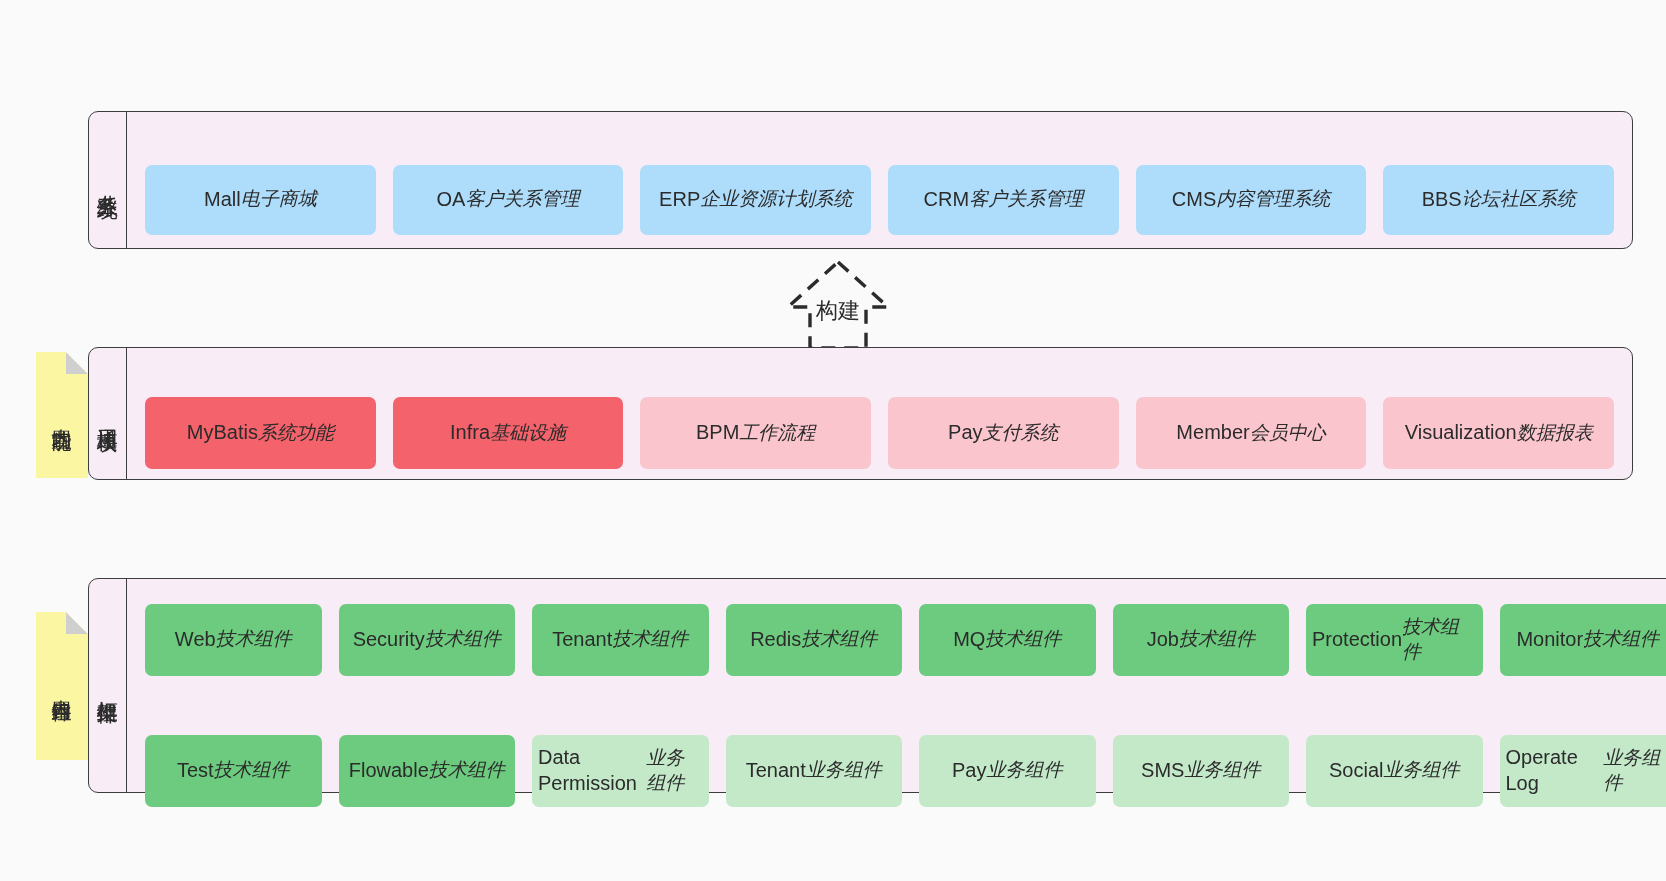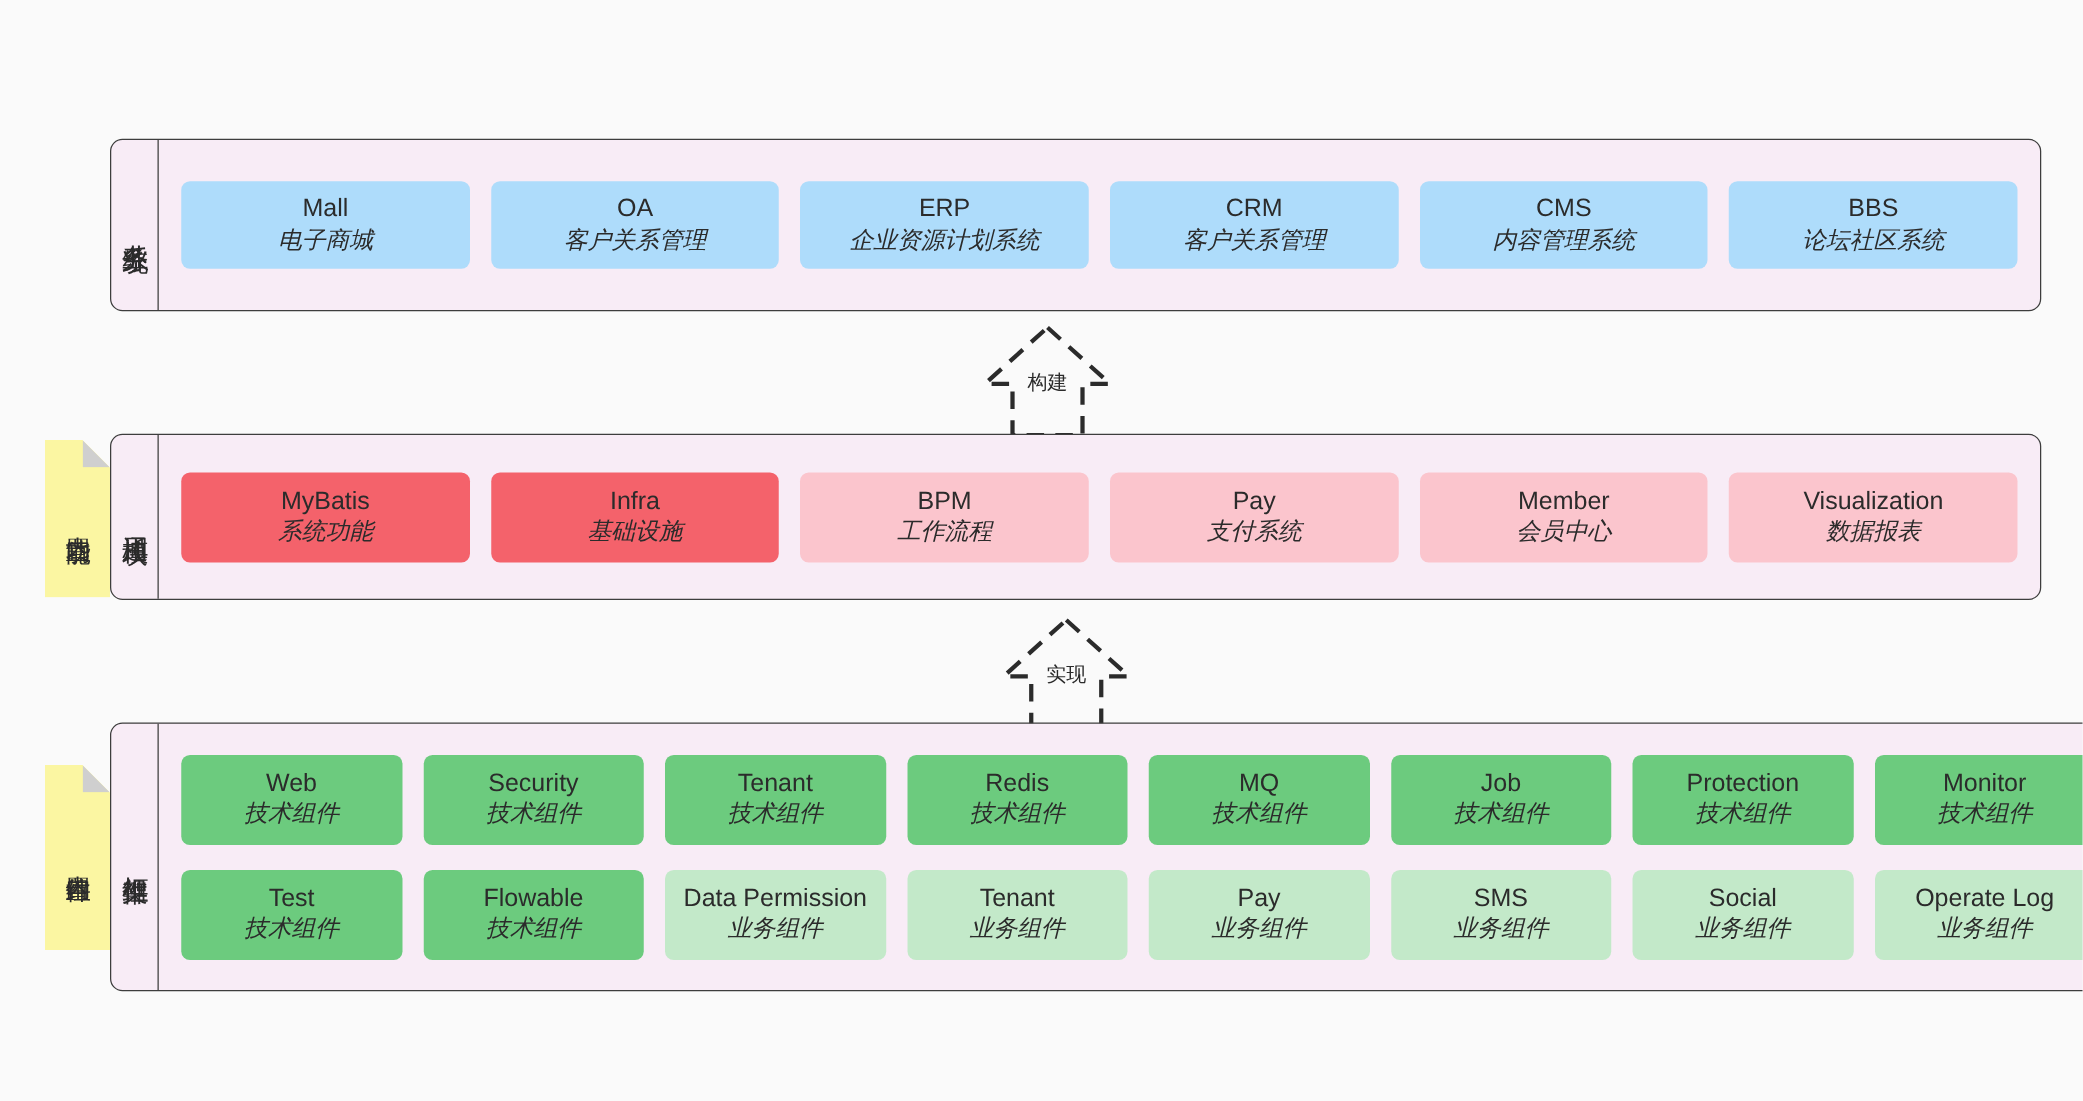--- a/index.html
+++ b/index.html
@@ -57,27 +57,27 @@
   .row {
     display: flex;
     gap: 17px;
     align-items: stretch;
   }
 
   .card {
     flex: 1 1 0;
     border-radius: 7px;
     display: flex;
-    flex-direction: column;
+    flex-direction: row;
     align-items: center;
     justify-content: center;
-    text-align: center;
     line-height: 1.28;
     color: #2b2b2b;
     padding: 4px 6px;
+    margin-top: 39px;
   }
   .card .t1 { font-size: 20px; }
   .card .t2 { font-size: 19px; font-style: italic; }
 
   
   .c-blue       { background: #aedcfb; }
   .c-red        { background: #f4626b; }
   .c-pink       { background: #fbc5cd; }
   .c-green      { background: #6ccb7e; }
   .c-greenlight { background: #c3e9c9; }
@@ -123,21 +123,21 @@
     width: 180px;
     height: 90px;
   }
   #arrow-build   { left: 748px; top: 258px; }
   #arrow-impl    { left: 763px; top: 492px; }
 
   .arrow svg { display: block; overflow: visible; }
 
   .arrow-label {
     position: absolute;
-    font-size: 16px;
+    font-size: 22px;
     color: #2b2b2b;
     background: transparent;
     white-space: nowrap;
     left: 50%;
     transform: translateX(-50%);
     top: 38px;
   }
 </style>
 </head>
 <body>
@@ -213,26 +213,20 @@
           <span class="t2">会员中心</span>
         </div>
         <div class="card c-pink">
           <span class="t1">Visualization</span>
           <span class="t2">数据报表</span>
         </div>
       </div>
     </div>
   </div>
 
-  <div class="arrow" id="arrow-impl">
-    <svg width="180" height="90" viewBox="0 0 180 90">
-      <path d="M 90 4 L 140 49 L 118 49 L 118 90 L 62 90 L 62 49 L 40 49 Z" fill="none" stroke="#2b2b2b" stroke-width="3.4" stroke-dasharray="14 9" stroke-linejoin="miter"></path>
-    </svg>
-    <span class="arrow-label">实现</span>
-  </div>
 
   <div class="sticky" id="sticky-builtin-comp">
     <span class="fold"></span>
     <span>内置组件</span>
   </div>
 
   <div class="layer" id="layer-framework">
     <div class="layer-title">框架组件</div>
     <div class="layer-body">
 

